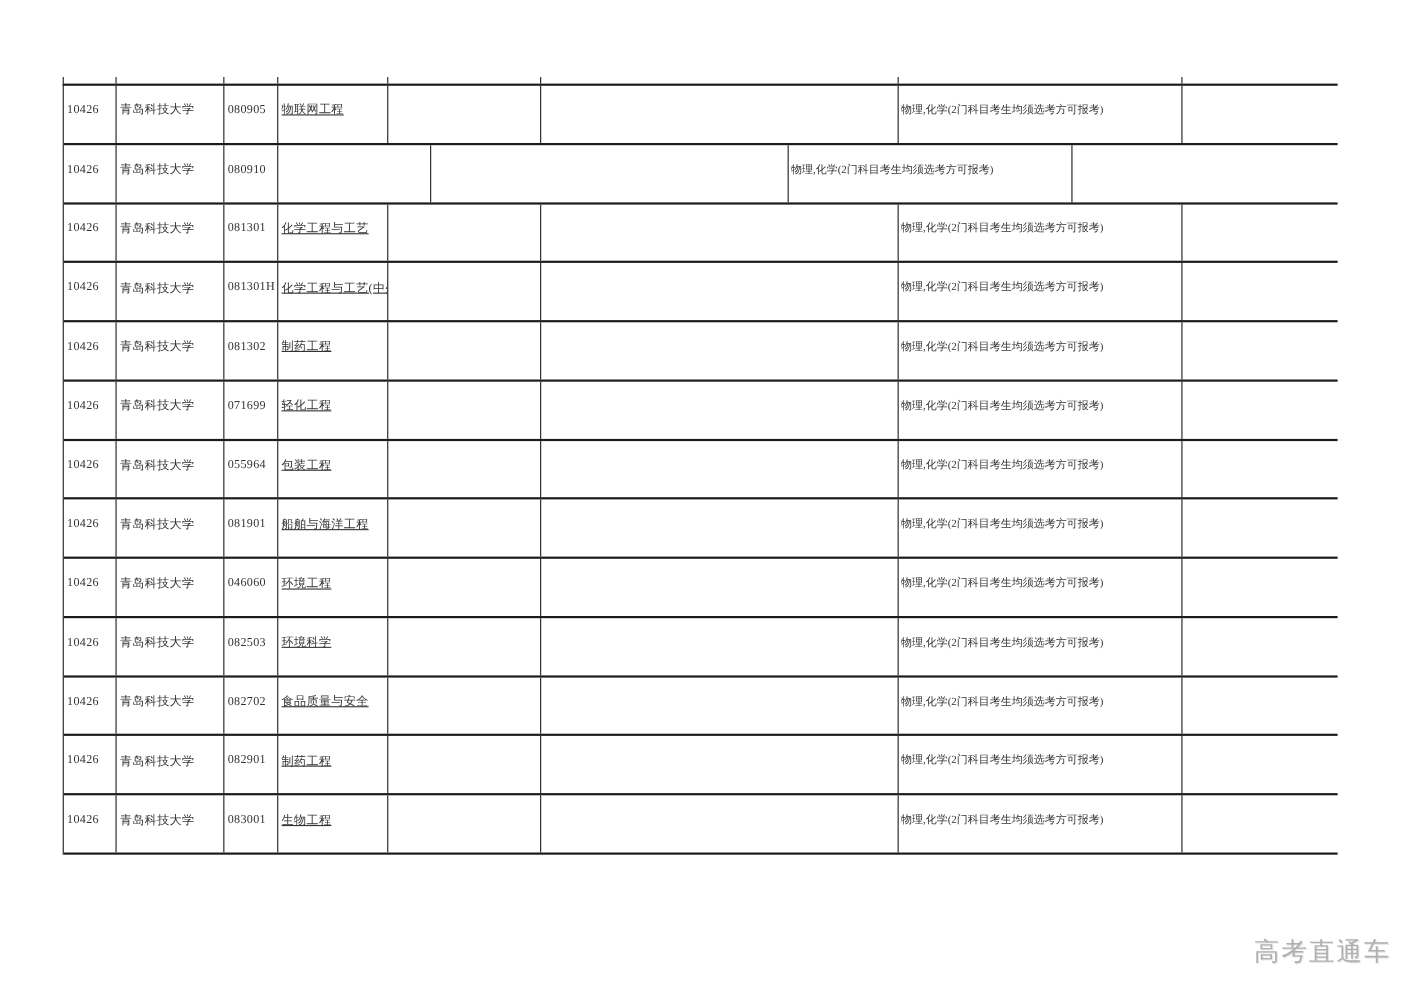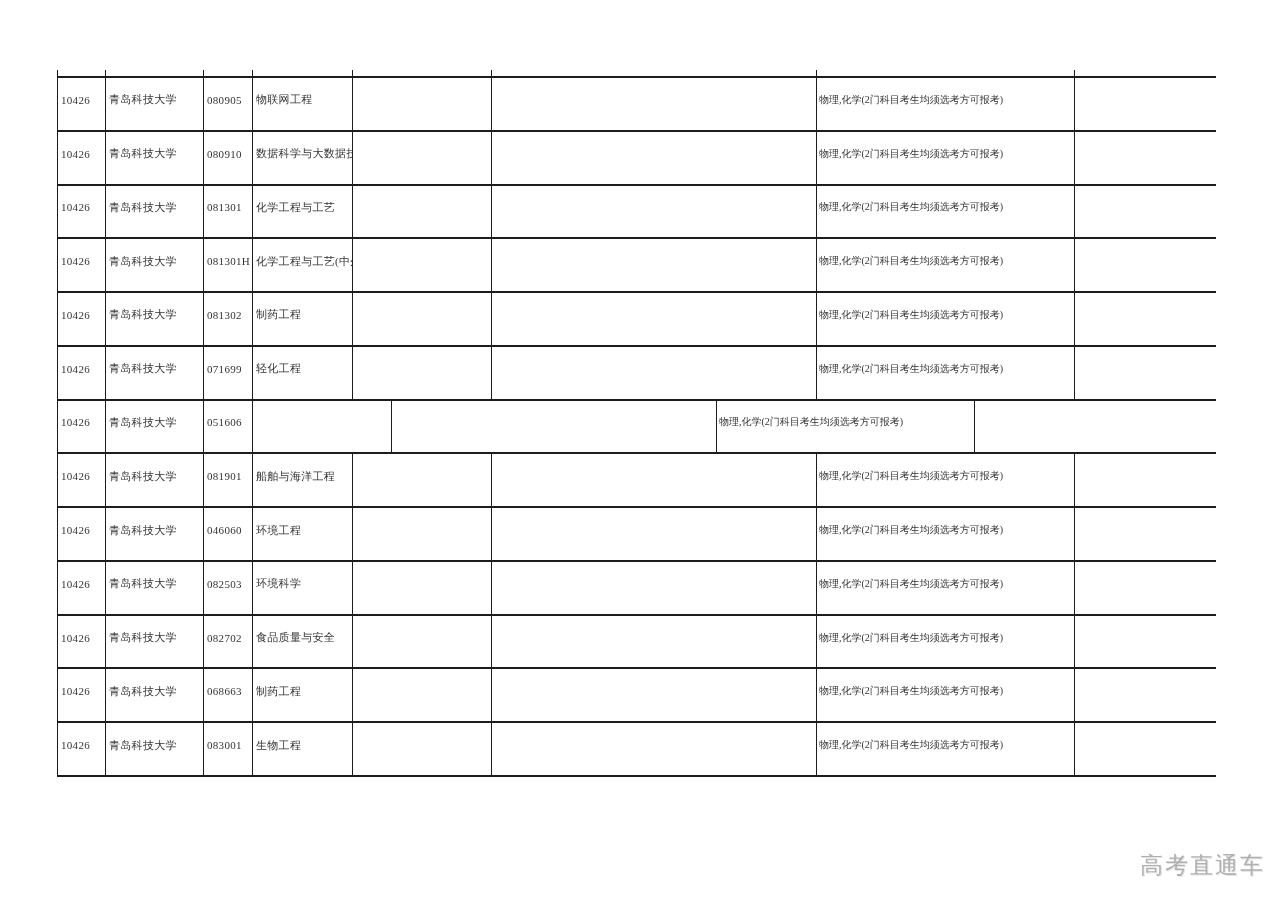--- a/index.html
+++ b/index.html
@@ -51,21 +51,21 @@
     padding-left: 3px;
     padding-bottom: 8px;
     font-size: 11px;
     letter-spacing: 0.3px;
     color: #333333;
   }
   
   .c0 { width: 48px; }
   .c1 { width: 98px; }
   .c2 { width: 49px; }
-  .c3 { width: 100px; }
+  .c3 { width: 100px; text-decoration: underline; }
   .c4 { width: 139px; }
   .c5 { width: 325px; }
   .c6 { width: 258px; font-size: 10px; letter-spacing: 0; padding-left: 2px; }
   .watermark {
     position: absolute;
     left: 1140px;
     top: 850px;
     font-size: 23px;
     letter-spacing: 2px;
     color: #b0b0b0;
@@ -93,21 +93,20 @@
         <div class="cell c2">080905</div>
         <div class="cell c3">物联网工程</div>
         <div class="cell c4"></div>
         <div class="cell c5"></div>
         <div class="cell c6">物理,化学(2门科目考生均须选考方可报考)</div>
       </div>
       <div class="row">
         <div class="cell c0">10426</div>
         <div class="cell c1">青岛科技大学</div>
         <div class="cell c2">080910</div>
-        <div class="cell c3">数据科学与大数据技</div>
         <div class="cell c4"></div>
         <div class="cell c5"></div>
         <div class="cell c6">物理,化学(2门科目考生均须选考方可报考)</div>
       </div>
       <div class="row">
         <div class="cell c0">10426</div>
         <div class="cell c1">青岛科技大学</div>
         <div class="cell c2">081301</div>
         <div class="cell c3">化学工程与工艺</div>
         <div class="cell c4"></div>
@@ -137,21 +136,22 @@
         <div class="cell c1">青岛科技大学</div>
         <div class="cell c2">071699</div>
         <div class="cell c3">轻化工程</div>
         <div class="cell c4"></div>
         <div class="cell c5"></div>
         <div class="cell c6">物理,化学(2门科目考生均须选考方可报考)</div>
       </div>
       <div class="row">
         <div class="cell c0">10426</div>
         <div class="cell c1">青岛科技大学</div>
-        <div class="cell c2">051606</div>
+        <div class="cell c2">055964</div>
+        <div class="cell c3">包装工程</div>
         <div class="cell c4"></div>
         <div class="cell c5"></div>
         <div class="cell c6">物理,化学(2门科目考生均须选考方可报考)</div>
       </div>
       <div class="row">
         <div class="cell c0">10426</div>
         <div class="cell c1">青岛科技大学</div>
         <div class="cell c2">081901</div>
         <div class="cell c3">船舶与海洋工程</div>
         <div class="cell c4"></div>
@@ -181,21 +181,21 @@
         <div class="cell c1">青岛科技大学</div>
         <div class="cell c2">082702</div>
         <div class="cell c3">食品质量与安全</div>
         <div class="cell c4"></div>
         <div class="cell c5"></div>
         <div class="cell c6">物理,化学(2门科目考生均须选考方可报考)</div>
       </div>
       <div class="row">
         <div class="cell c0">10426</div>
         <div class="cell c1">青岛科技大学</div>
-        <div class="cell c2">068663</div>
+        <div class="cell c2">082901</div>
         <div class="cell c3">制药工程</div>
         <div class="cell c4"></div>
         <div class="cell c5"></div>
         <div class="cell c6">物理,化学(2门科目考生均须选考方可报考)</div>
       </div>
       <div class="row">
         <div class="cell c0">10426</div>
         <div class="cell c1">青岛科技大学</div>
         <div class="cell c2">083001</div>
         <div class="cell c3">生物工程</div>

